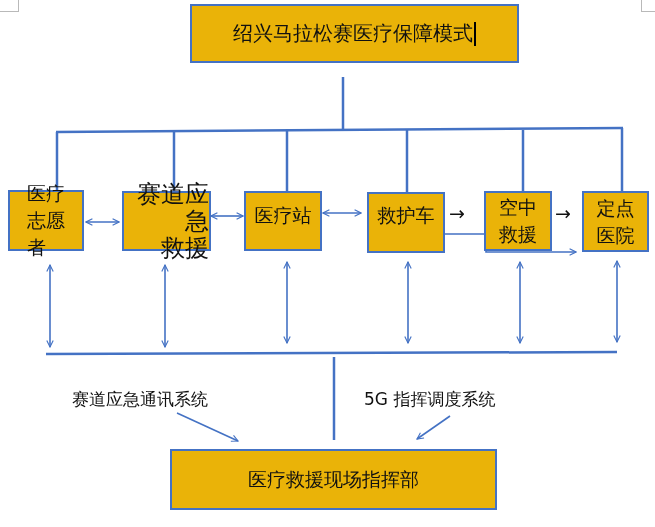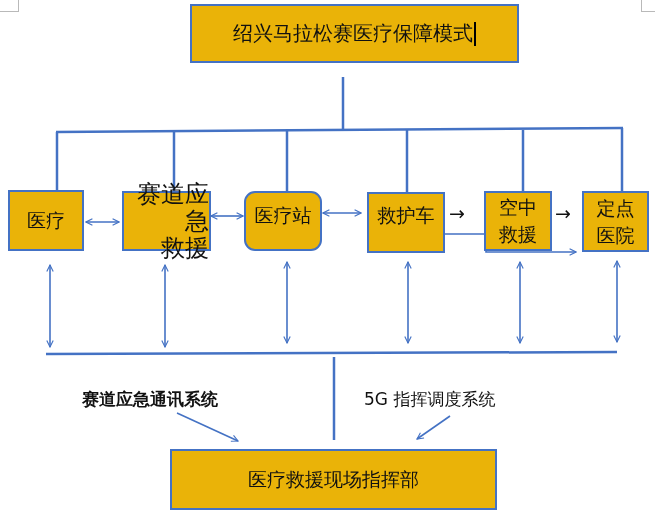--- a/index.html
+++ b/index.html
@@ -8,21 +8,21 @@
     svg.wires { position: absolute; left: 0; top: 0; width: 655px; height: 527px; }
     .box { position: absolute; box-sizing: border-box; border: 2.5px solid #4472C4;
            background: #eab308; display: flex; align-items: center; justify-content: center;
            text-align: center; font-size: 19px; line-height: 27px; }
     .box span { display: block; }
     .title { left: 190px; top: 4px; width: 329px; height: 59px; font-size: 20px; }
     .caret { display: inline-block; width: 2px; height: 24px; background: #000; vertical-align: middle; margin-left: 1px; }
     .cmd { left: 170px; top: 449px; width: 327px; height: 61px; font-size: 19px; }
     .n1 { left: 8px;   top: 190px; width: 76px; height: 61px; justify-content: flex-start; padding-left: 17px; text-align: left; }
     .n2 { left: 122px; top: 191px; width: 89px; height: 60px; font-size: 24px; text-align: right; }
-    .n3 { left: 244px; top: 191px; width: 78px; height: 60px; align-items: flex-start; padding-top: 9px; border-radius: 11px; }
+    .n3 { left: 244px; top: 191px; width: 78px; height: 60px; align-items: flex-start; padding-top: 9px; }
     .n4 { left: 367px; top: 192px; width: 78px; height: 61px; align-items: flex-start; padding-top: 8px; text-align: center; }
     .n5 { left: 484px; top: 191px; width: 68px; height: 60px; }
     .n6 { left: 582px; top: 191px; width: 67px; height: 61px; }
     .txt { position: absolute; font-size: 17px; white-space: nowrap; }
     .arrowchar { position: absolute; font-size: 19px; line-height: 20px; }
     .cropmark { position: absolute; border-color: #b9b9b9; border-style: solid; width: 18px; height: 11px; }
   </style>
 </head>
 <body>
 
@@ -70,20 +70,21 @@
 </svg>
 
 <div class="box title">
   <span style="display:inline;">绍兴马拉松赛医疗保障模式</span>
     <span class="caret" style="display:inline-block;"></span>
 </div>
 
 <div class="box n1">
   <div>
     <span>医疗</span>
+    <span>志愿者</span>
   </div>
 </div>
 <div class="box n2">
   <div>
     <span>赛道应急</span>
     <span>救援</span>
   </div>
 </div>
 <div class="box n3">
   <span>医疗站</span>
@@ -100,18 +101,18 @@
 <div class="box n6">
   <div>
     <span>定点</span>
     <span>医院</span>
   </div>
 </div>
 
 <div class="arrowchar" style="left:449px; top:203px;">→</div>
 <div class="arrowchar" style="left:555px; top:203px;">→</div>
 
-<div class="txt" style="left:82px; top:388px;font-weight:bold;">赛道应急通讯系统</div>
+<div class="txt" style="left:72px; top:388px;">赛道应急通讯系统</div>
 <div class="txt" style="left:364px; top:388px;">5G 指挥调度系统</div>
 
 <div class="box cmd">
   <span>医疗救援现场指挥部</span>
 </div>
 
 </body></html>

